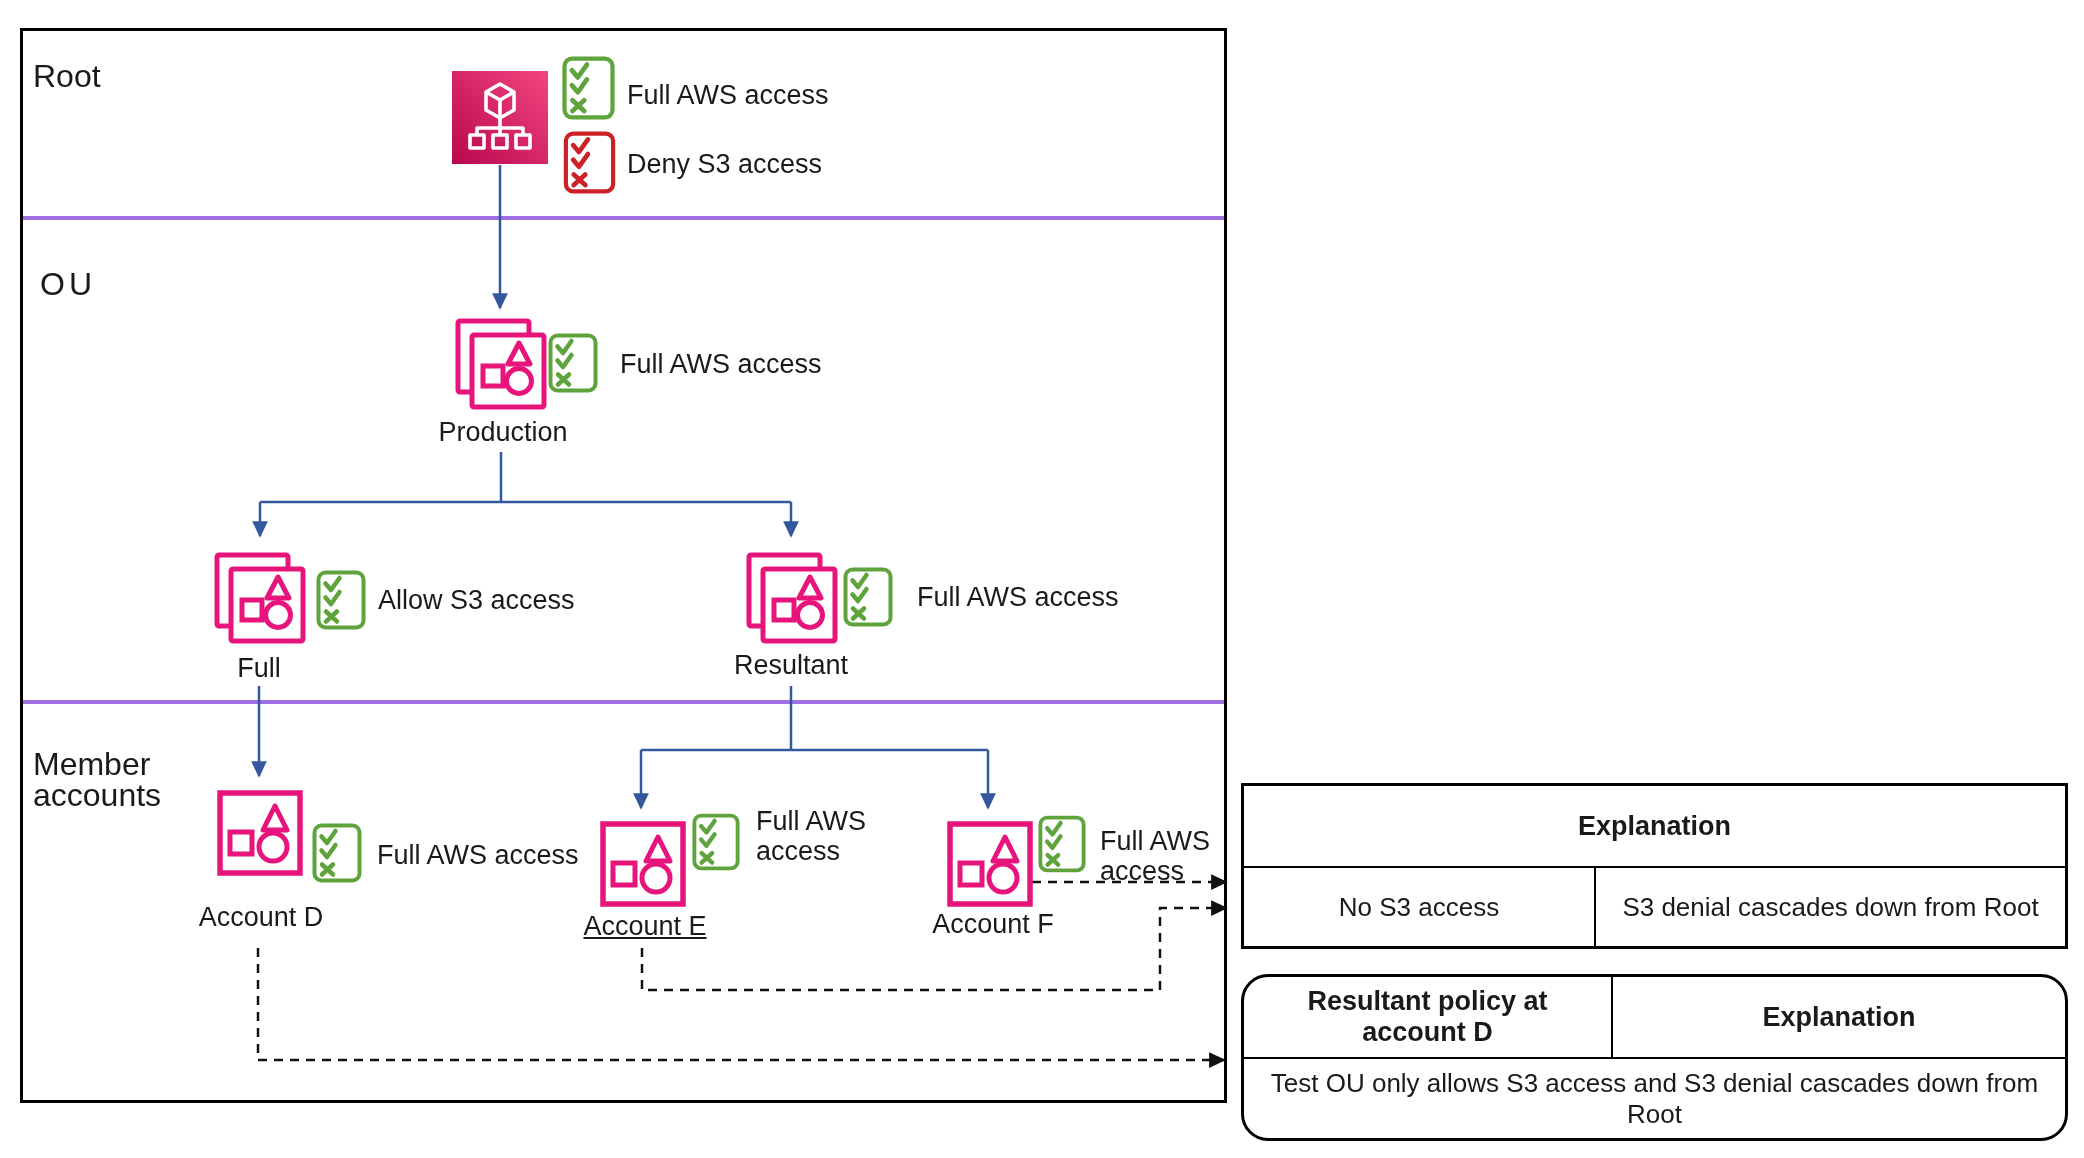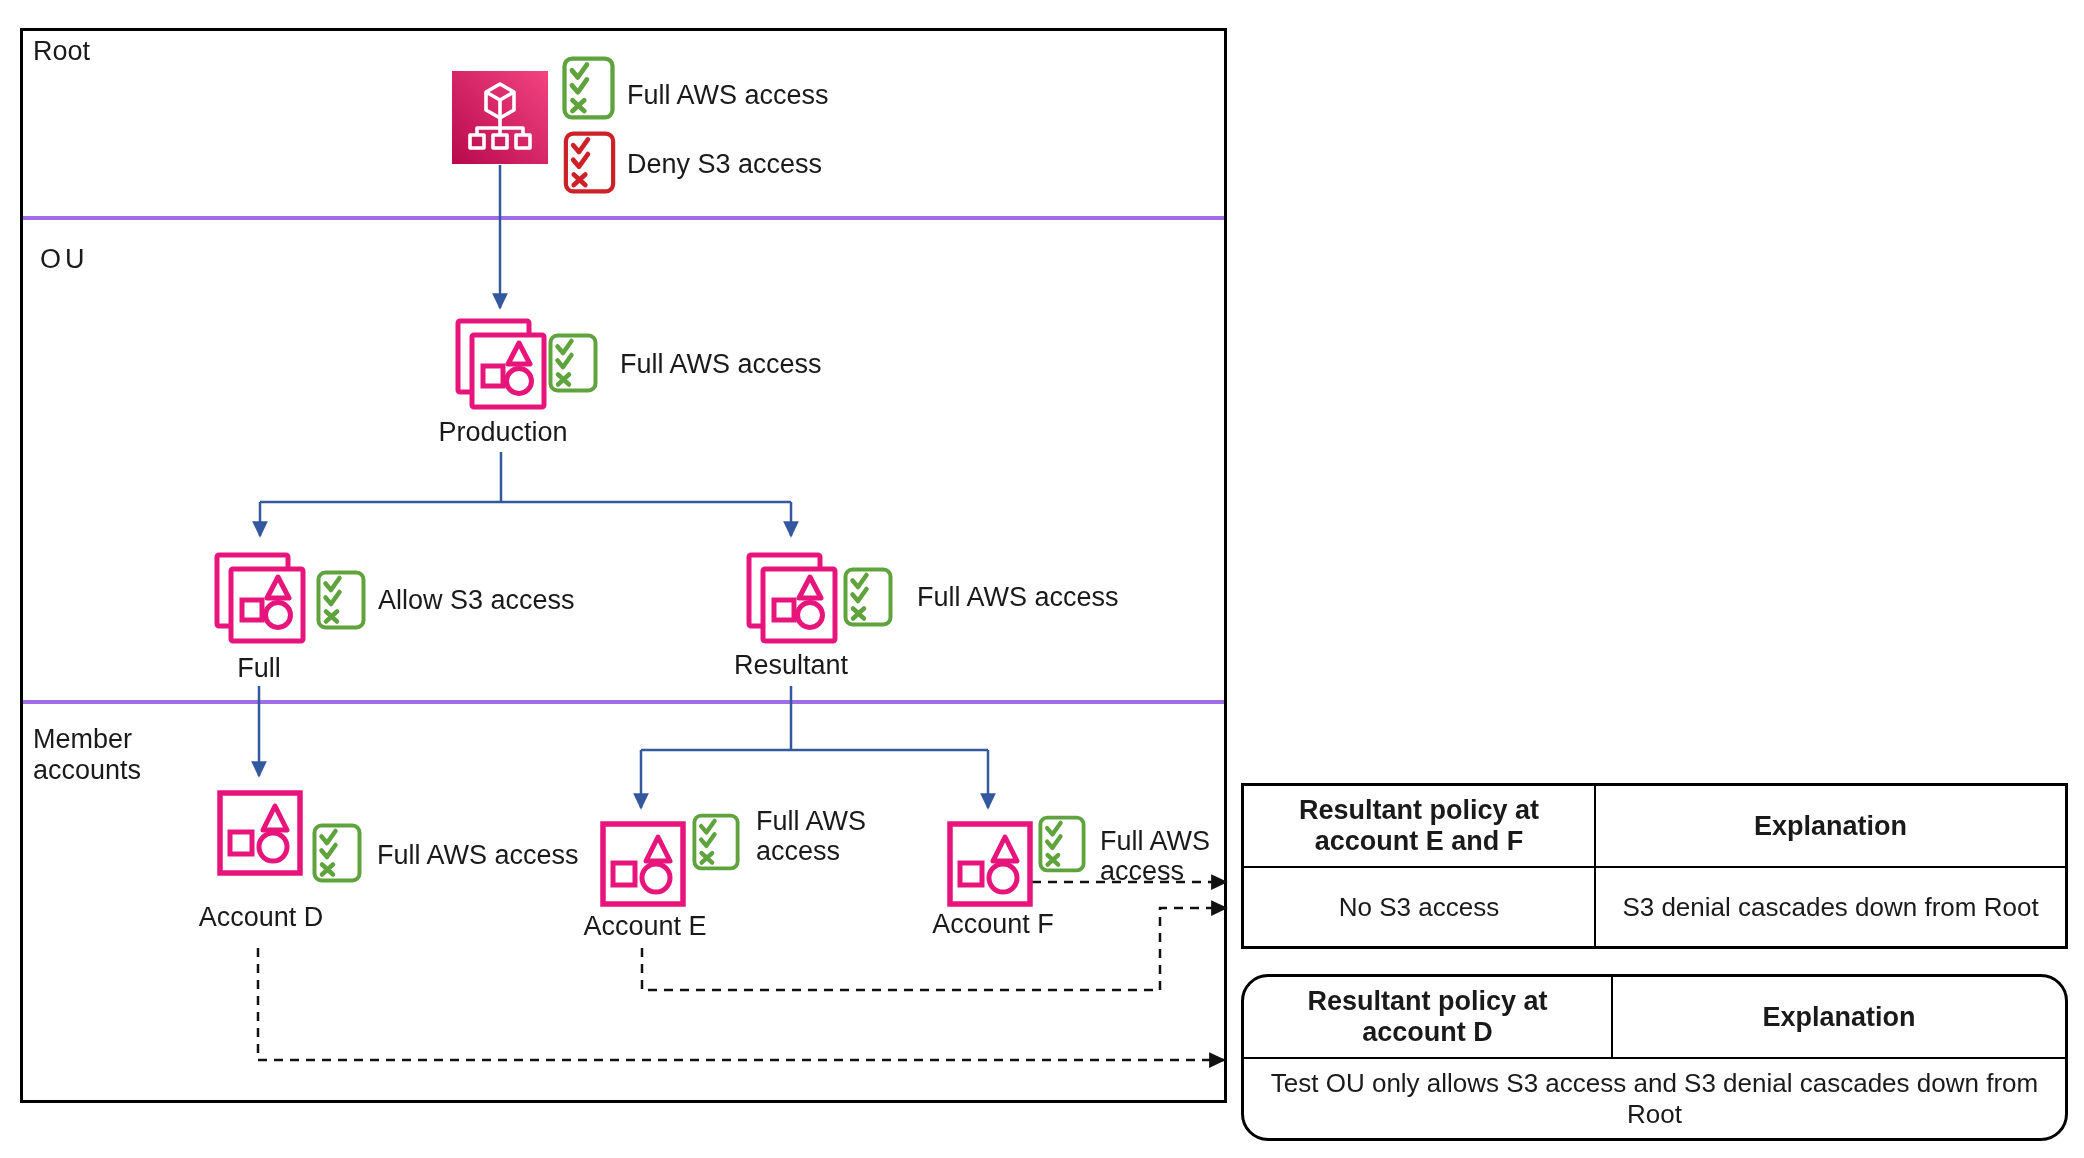--- a/index.html
+++ b/index.html
@@ -12,21 +12,21 @@
     overflow:hidden;
   }
   
   #main-box{
     position:absolute;left:20px;top:28px;width:1207px;height:1075px;
     border:3px solid #000;box-sizing:border-box;background:#fff;
   }
   .divider{position:absolute;left:23px;width:1201px;height:4px;background:#A16EE8;}
   #divider-1{top:216px;}
   #divider-2{top:700px;}
-  .sec-label{position:absolute;font-size:27px;line-height:31px;color:#1a1a1a;}
+  .sec-label{position:absolute;font-size:32px;line-height:31px;color:#1a1a1a;margin-top:25px;}
   #lbl-root{left:33px;top:36px;}
   #lbl-ou{left:40px;top:244px;letter-spacing:4px;}
   #lbl-member{left:33px;top:724px;width:135px;}
   
   #connectors{position:absolute;left:0;top:0;width:2084px;height:1158px;pointer-events:none;}
   
   .abs{position:absolute;}
   #org-icon{left:452px;top:71px;width:96px;height:93px;
     background:linear-gradient(225deg,#F2447F 0%,#B8094E 100%);}
   #org-icon svg{position:absolute;left:0;top:0;width:100%;height:100%;}
@@ -48,21 +48,21 @@
   #cl-production{left:843px;top:567px;width:50px;height:60px;}
   #cl-d{left:312px;top:822px;width:50px;height:62px;}
   #cl-e{left:692px;top:812px;width:48px;height:60px;}
   #cl-f{left:1038px;top:814px;width:48px;height:60px;}
   
   .node-label{position:absolute;transform:translateX(-50%);font-size:27px;white-space:nowrap;}
   #lbl-workloads{left:503px;top:417px;}
   #lbl-test{left:259px;top:653px;}
   #lbl-production{left:791px;top:650px;}
   #lbl-acct-d{left:261px;top:902px;text-align:center;}
-  #lbl-acct-e{left:645px;top:911px;}
+  #lbl-acct-e{left:645px;top:911px;text-decoration:underline;}
   #lbl-acct-f{left:993px;top:909px;}
   .policy-text{position:absolute;font-size:27px;line-height:30px;color:#1a1a1a;}
   #pt-root-allow{left:627px;top:80px;}
   #pt-root-deny{left:627px;top:149px;}
   #pt-workloads{left:620px;top:349px;}
   #pt-test{left:378px;top:585px;}
   #pt-production{left:917px;top:582px;}
   #pt-d{left:377px;top:840px;}
   #pt-e{left:756px;top:806px;width:120px;}
   #pt-f{left:1100px;top:826px;width:120px;}
@@ -222,21 +222,20 @@
       <use href="#sym-account"></use>
     </svg>
   <div class="node-label" id="lbl-acct-f">Account F</div>
   <svg class="checklist cl-green" id="cl-f">
       <use href="#sym-checklist"></use>
     </svg>
   <div class="policy-text" id="pt-f">Full AWS access</div>
 
   <div class="ptable" id="table-ef">
     <div class="trow hdr">
-      <div class="tcell c1">Resultant policy at account E and F</div>
       <div class="tcell c2">Explanation</div>
     </div>
     <div class="trow">
       <div class="tcell c1">No S3 access</div>
       <div class="tcell c2">S3 denial cascades down from Root</div>
     </div>
   </div>
 
   <div class="ptable" id="table-d">
     <div class="trow hdr">

